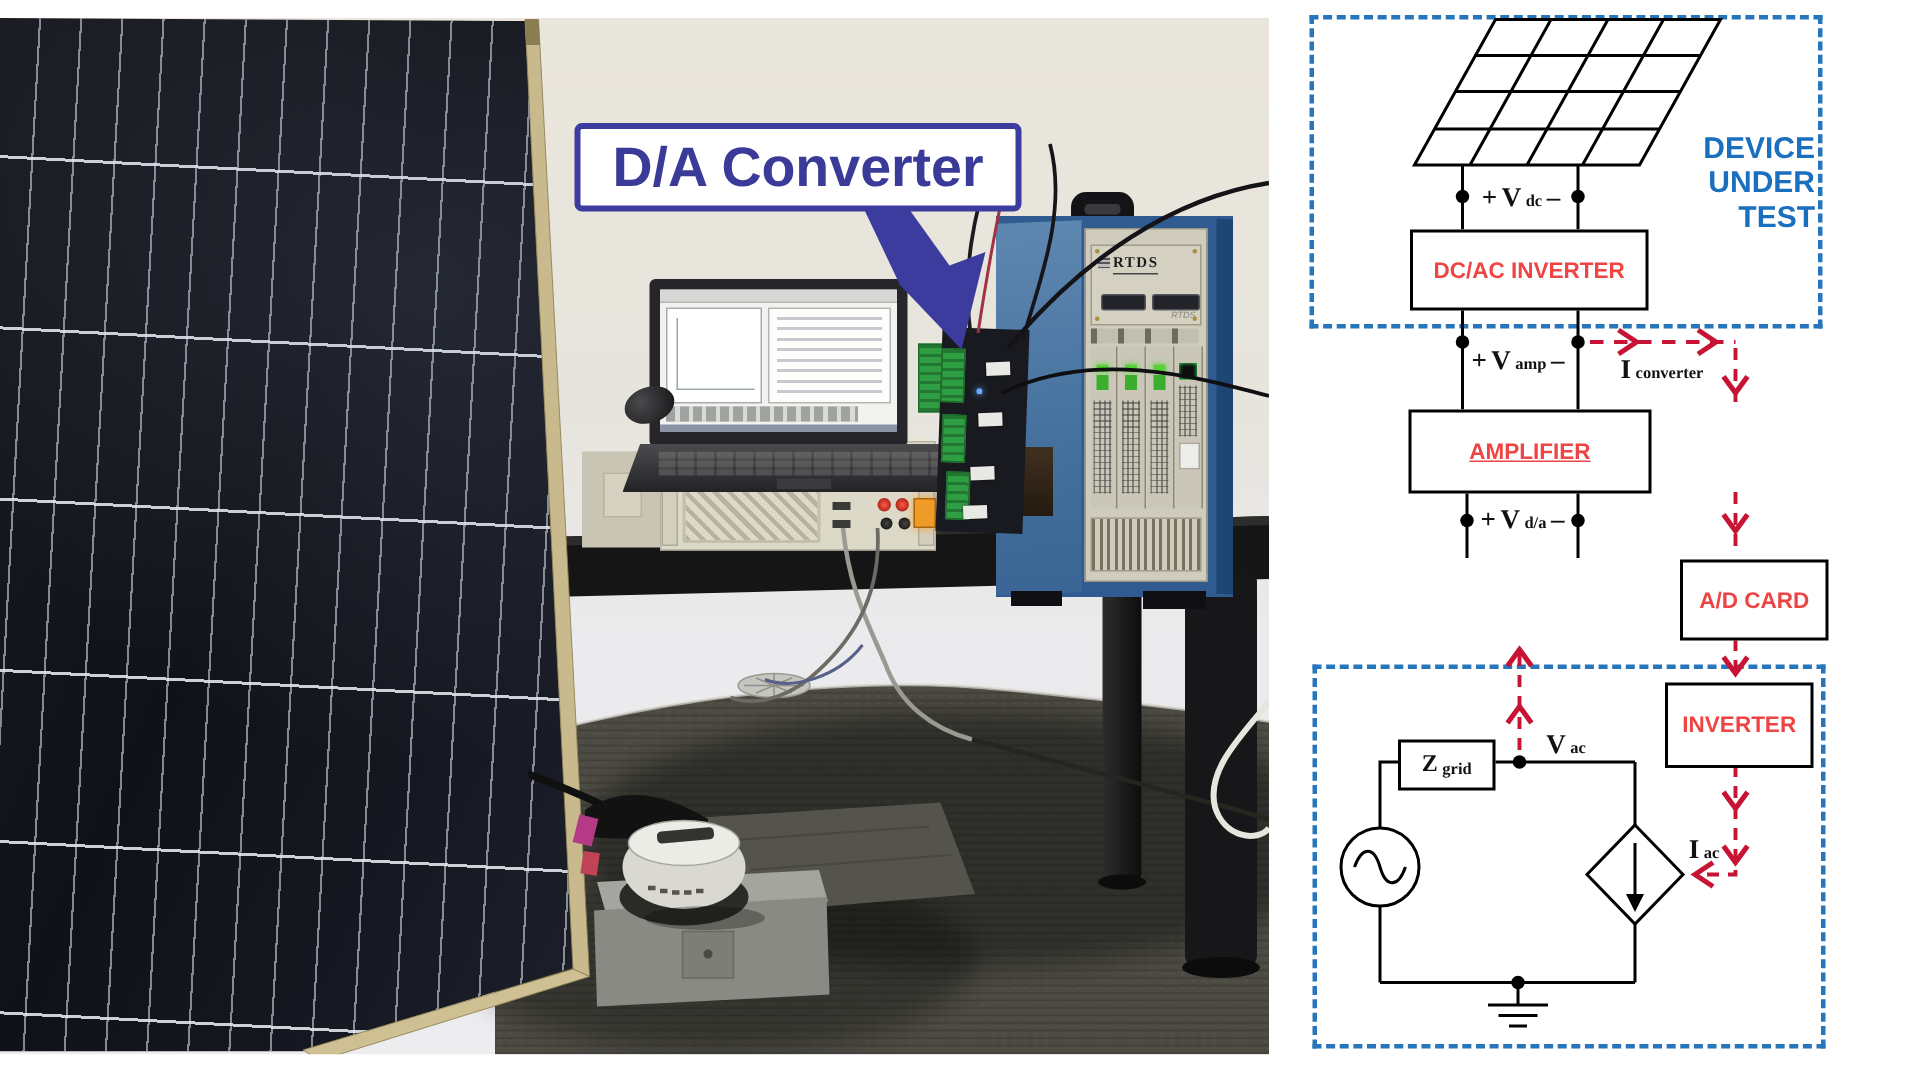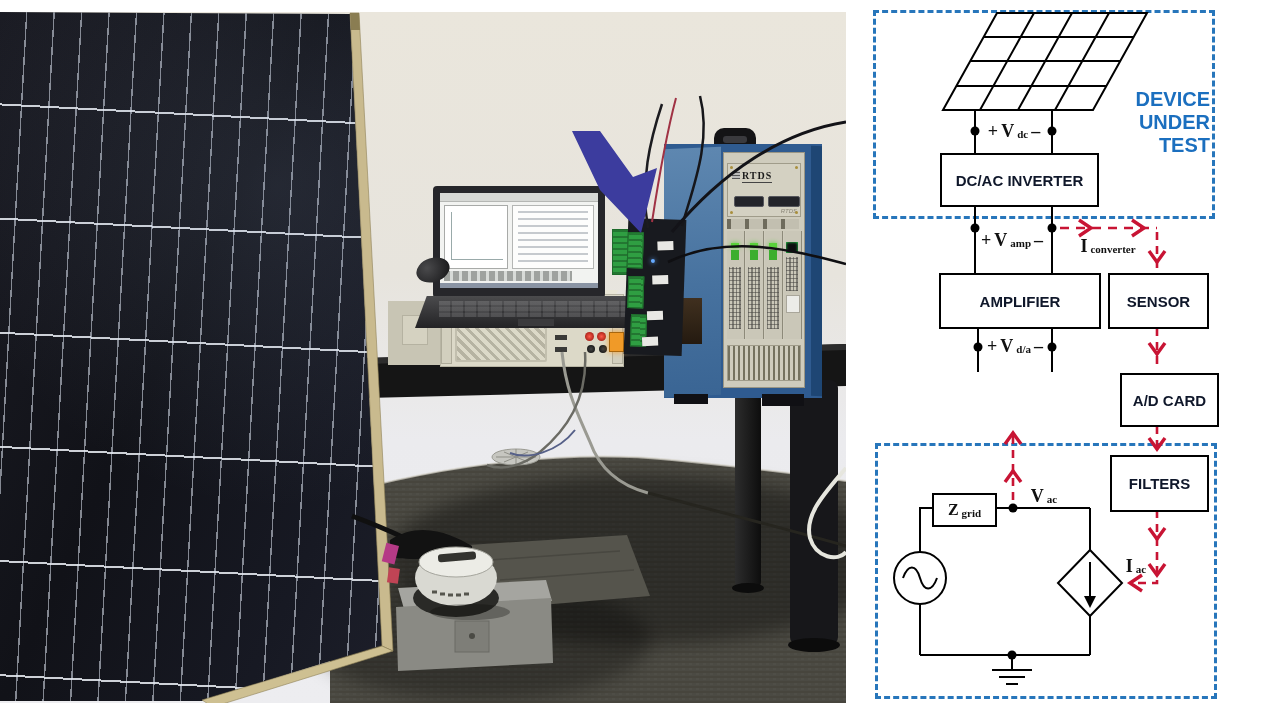--- a/index.html
+++ b/index.html
@@ -91,21 +91,21 @@
   .bd-main{position:absolute;left:30px;top:2px;width:58px;height:136px;background:#181a1f;transform:rotate(2deg);}
   .bd-green{position:absolute;background:#2f9e42;border:1px solid #1d6b2a;
     background-image:repeating-linear-gradient(180deg,rgba(0,0,0,.25) 0 2px,rgba(0,0,0,0) 2px 6px);}
   .bd-label{position:absolute;background:#e8e8e4;transform:rotate(-4deg);box-shadow:0 0 1px #000;}
   .bd-led{position:absolute;left:24px;top:40px;width:4px;height:4px;background:#6af;box-shadow:0 0 5px #6af;border-radius:50%;}
   
   #callout{left:383px;top:82px;width:290px;height:51px;z-index:50;background:#fff;border:4px solid #3c3c9e;border-radius:5px;
     display:flex;align-items:center;justify-content:center;font-weight:bold;font-size:37px;color:#3a3a98;letter-spacing:0px;}
   #arrow-svg{position:absolute;left:0;top:0;width:846px;height:720px;z-index:49;pointer-events:none;}
   .dbox{position:absolute;background:#fff;border:2px solid #000;display:flex;align-items:center;justify-content:center;
-    font-weight:bold;font-size:15px;color:#0f172a;z-index:5;text-align:center;}
+    font-weight:bold;font-size:15px;color:#ef4444;z-index:5;text-align:center;}
   .dregion{position:absolute;border:3px dashed #2776bb;z-index:1;}
   .dtitle{position:absolute;color:#1b6fbf;font-weight:bold;font-size:20px;z-index:4;line-height:23px;}
   .sig{position:absolute;font-family:"Liberation Serif",serif;font-weight:bold;font-size:18px;color:#111;z-index:6;
     display:flex;align-items:center;justify-content:center;gap:3px;}
   .sig sub{font-size:11px;transform:translateY(3px);}
 </style>
 </head>
 <body>
 
 <div id="stage">
@@ -299,20 +299,23 @@
       </g>
     </svg>
 
   </div>
   <div class="strip" style="top:0;height:12px;"></div>
   <div class="strip" style="top:703px;height:17px;"></div>
 
   <svg id="arrow-svg">
     <polygon points="572,131 600,131 633,177 657,168 641,233 600,190" fill="#3c3c9e"></polygon>
   </svg>
+  <div class="abs" id="callout">
+    <span>D/A Converter</span>
+  </div>
 
   <svg class="abs" style="left:0;top:0;width:1280px;height:720px;z-index:3;pointer-events:none;" viewBox="0 0 1280 720">
     <g stroke="#000" stroke-width="2" fill="none">
 
       <polygon points="997,13 1147,13 1093,110 943,110" fill="#fff"></polygon>
       <path d="M983,37 H1133 M970,61 H1120 M956,86 H1106"></path>
       <path d="M1034,13 L980,110 M1072,13 L1018,110 M1109,13 L1055,110"></path>
 
       <path d="M975,110 V153 M1052,110 V153"></path>
 
@@ -363,24 +366,23 @@
 
   <div class="dregion" style="left:873px;top:10px;width:336px;height:203px;"></div>
   <div class="dregion" style="left:875px;top:443px;width:336px;height:250px;"></div>
 
   <div class="dtitle" style="left:1085px;top:88px;width:125px;text-align:right;">
     <span>DEVICE</span><br>
     <span>UNDER TEST</span>
   </div>
 
   <div class="dbox" style="left:940px;top:153px;width:155px;height:50px;">DC/AC INVERTER</div>
-  <div class="dbox" style="left:939px;top:273px;width:158px;height:52px;">AMPLIFIER</div>
-  <div class="dbox" style="left:1108px;top:273px;width:97px;height:52px;">SENSOR</div>
+  <div class="dbox" style="left:939px;top:273px;width:158px;height:52px;text-decoration:underline;">AMPLIFIER</div>
   <div class="dbox" style="left:1108px;top:373px;width:95px;height:50px;margin-left:12px;">A/D CARD</div>
-  <div class="dbox" style="left:1110px;top:455px;width:95px;height:53px;">FILTERS</div>
+  <div class="dbox" style="left:1110px;top:455px;width:95px;height:53px;">INVERTER</div>
   <div class="dbox sig" style="left:932px;top:493px;width:61px;height:30px;font-size:16px;">
     <span>Z</span>
       <sub>grid</sub>
   </div>
 
   <div class="sig" style="left:978px;top:118px;width:72px;height:26px;">
     <span>+</span>
       <span>V</span>
       <sub>dc</sub>
       <span>–</span>

